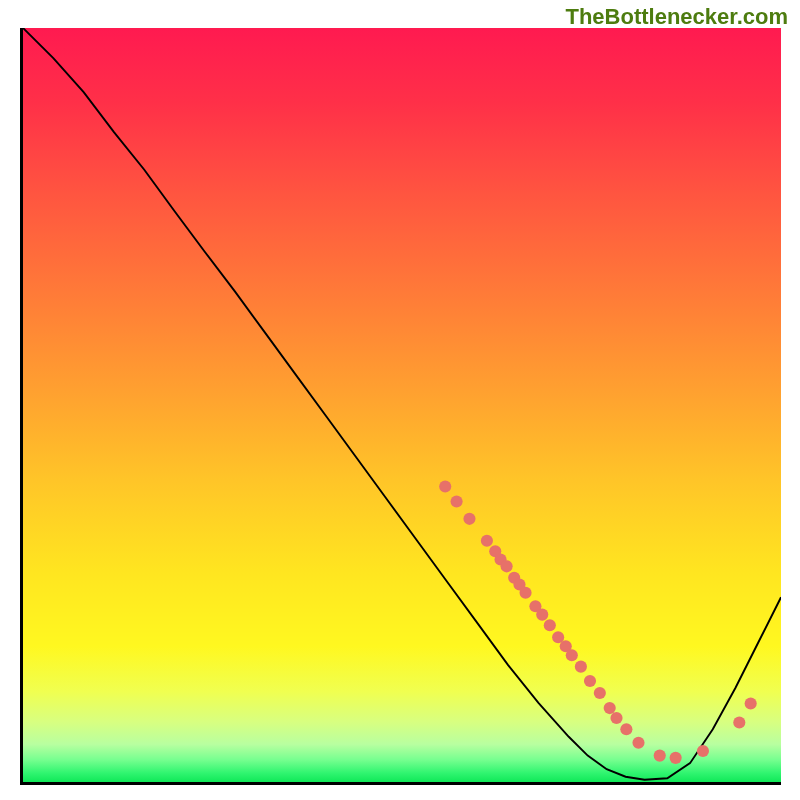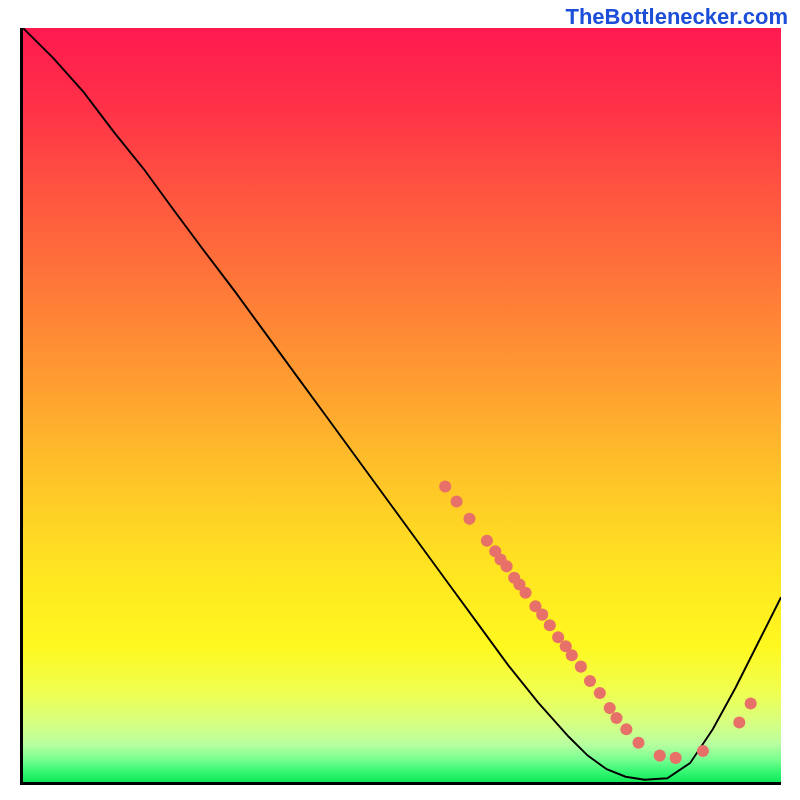--- a/index.html
+++ b/index.html
@@ -14,21 +14,21 @@
     position: relative;
     width: 800px;
     height: 800px;
   }
   .attribution {
     position: absolute;
     top: 4px;
     right: 12px;
     font-size: 22px;
     font-weight: 600;
-    color: #1d4ed8;
+    color: #4d7c0f;
     letter-spacing: 0;
   }
   .plot-area {
     position: absolute;
     left: 20px;
     top: 28px;
     width: 761px;
     height: 757px;
     border-left: 3px solid #000;
     border-bottom: 3px solid #000;

